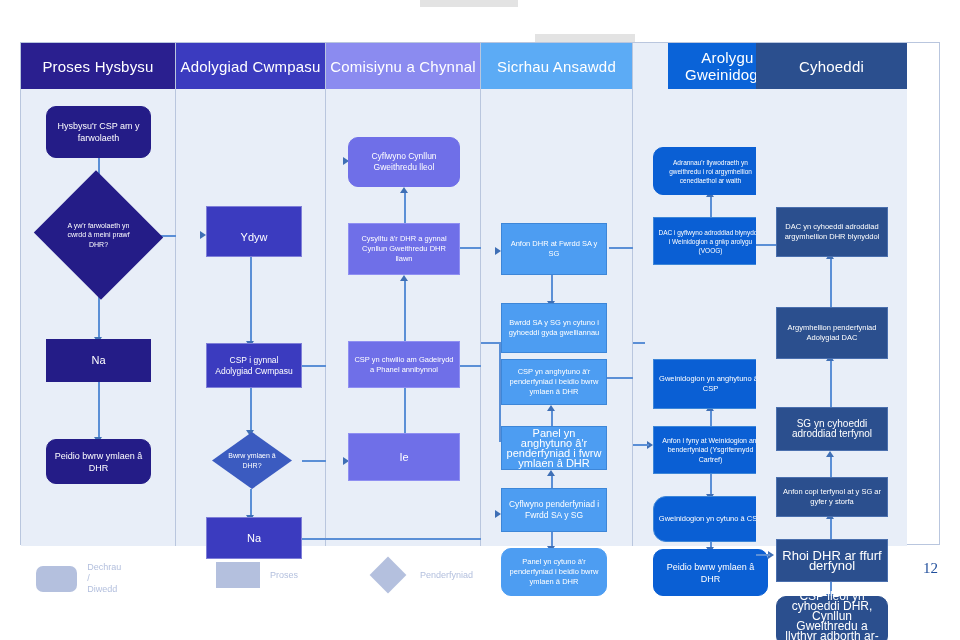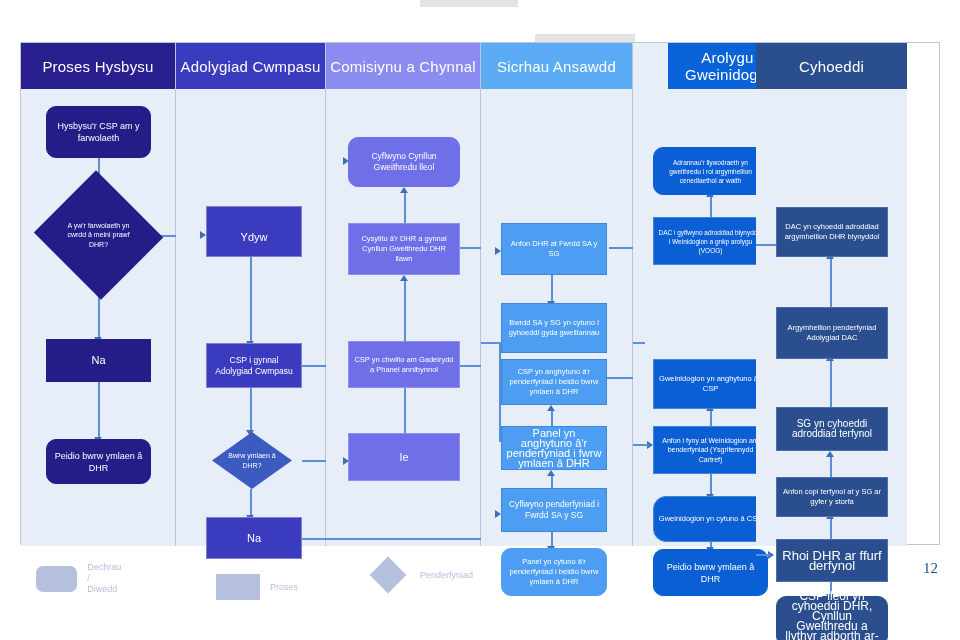--- a/index.html
+++ b/index.html
@@ -311,21 +311,21 @@
     </div>
 
   </div>
 
   <div class="legend">
     <div class="lg-item" style="left:0px;top:0px;">
       <div class="lg-sw round"></div>
       <div class="lg-tx">Dechrau /
 Diwedd</div>
     </div>
-    <div class="lg-item" style="left:180px;top:12px;">
+    <div class="lg-item" style="left:180px;top:0px;">
       <div class="lg-sw"></div>
       <div class="lg-tx">Proses</div>
     </div>
     <div class="lg-item" style="left:330px;top:0px;">
       <div class="lg-dia"></div>
       <div class="lg-tx">Penderfyniad</div>
     </div>
   </div>
 
   <div class="pagenum">12</div>

